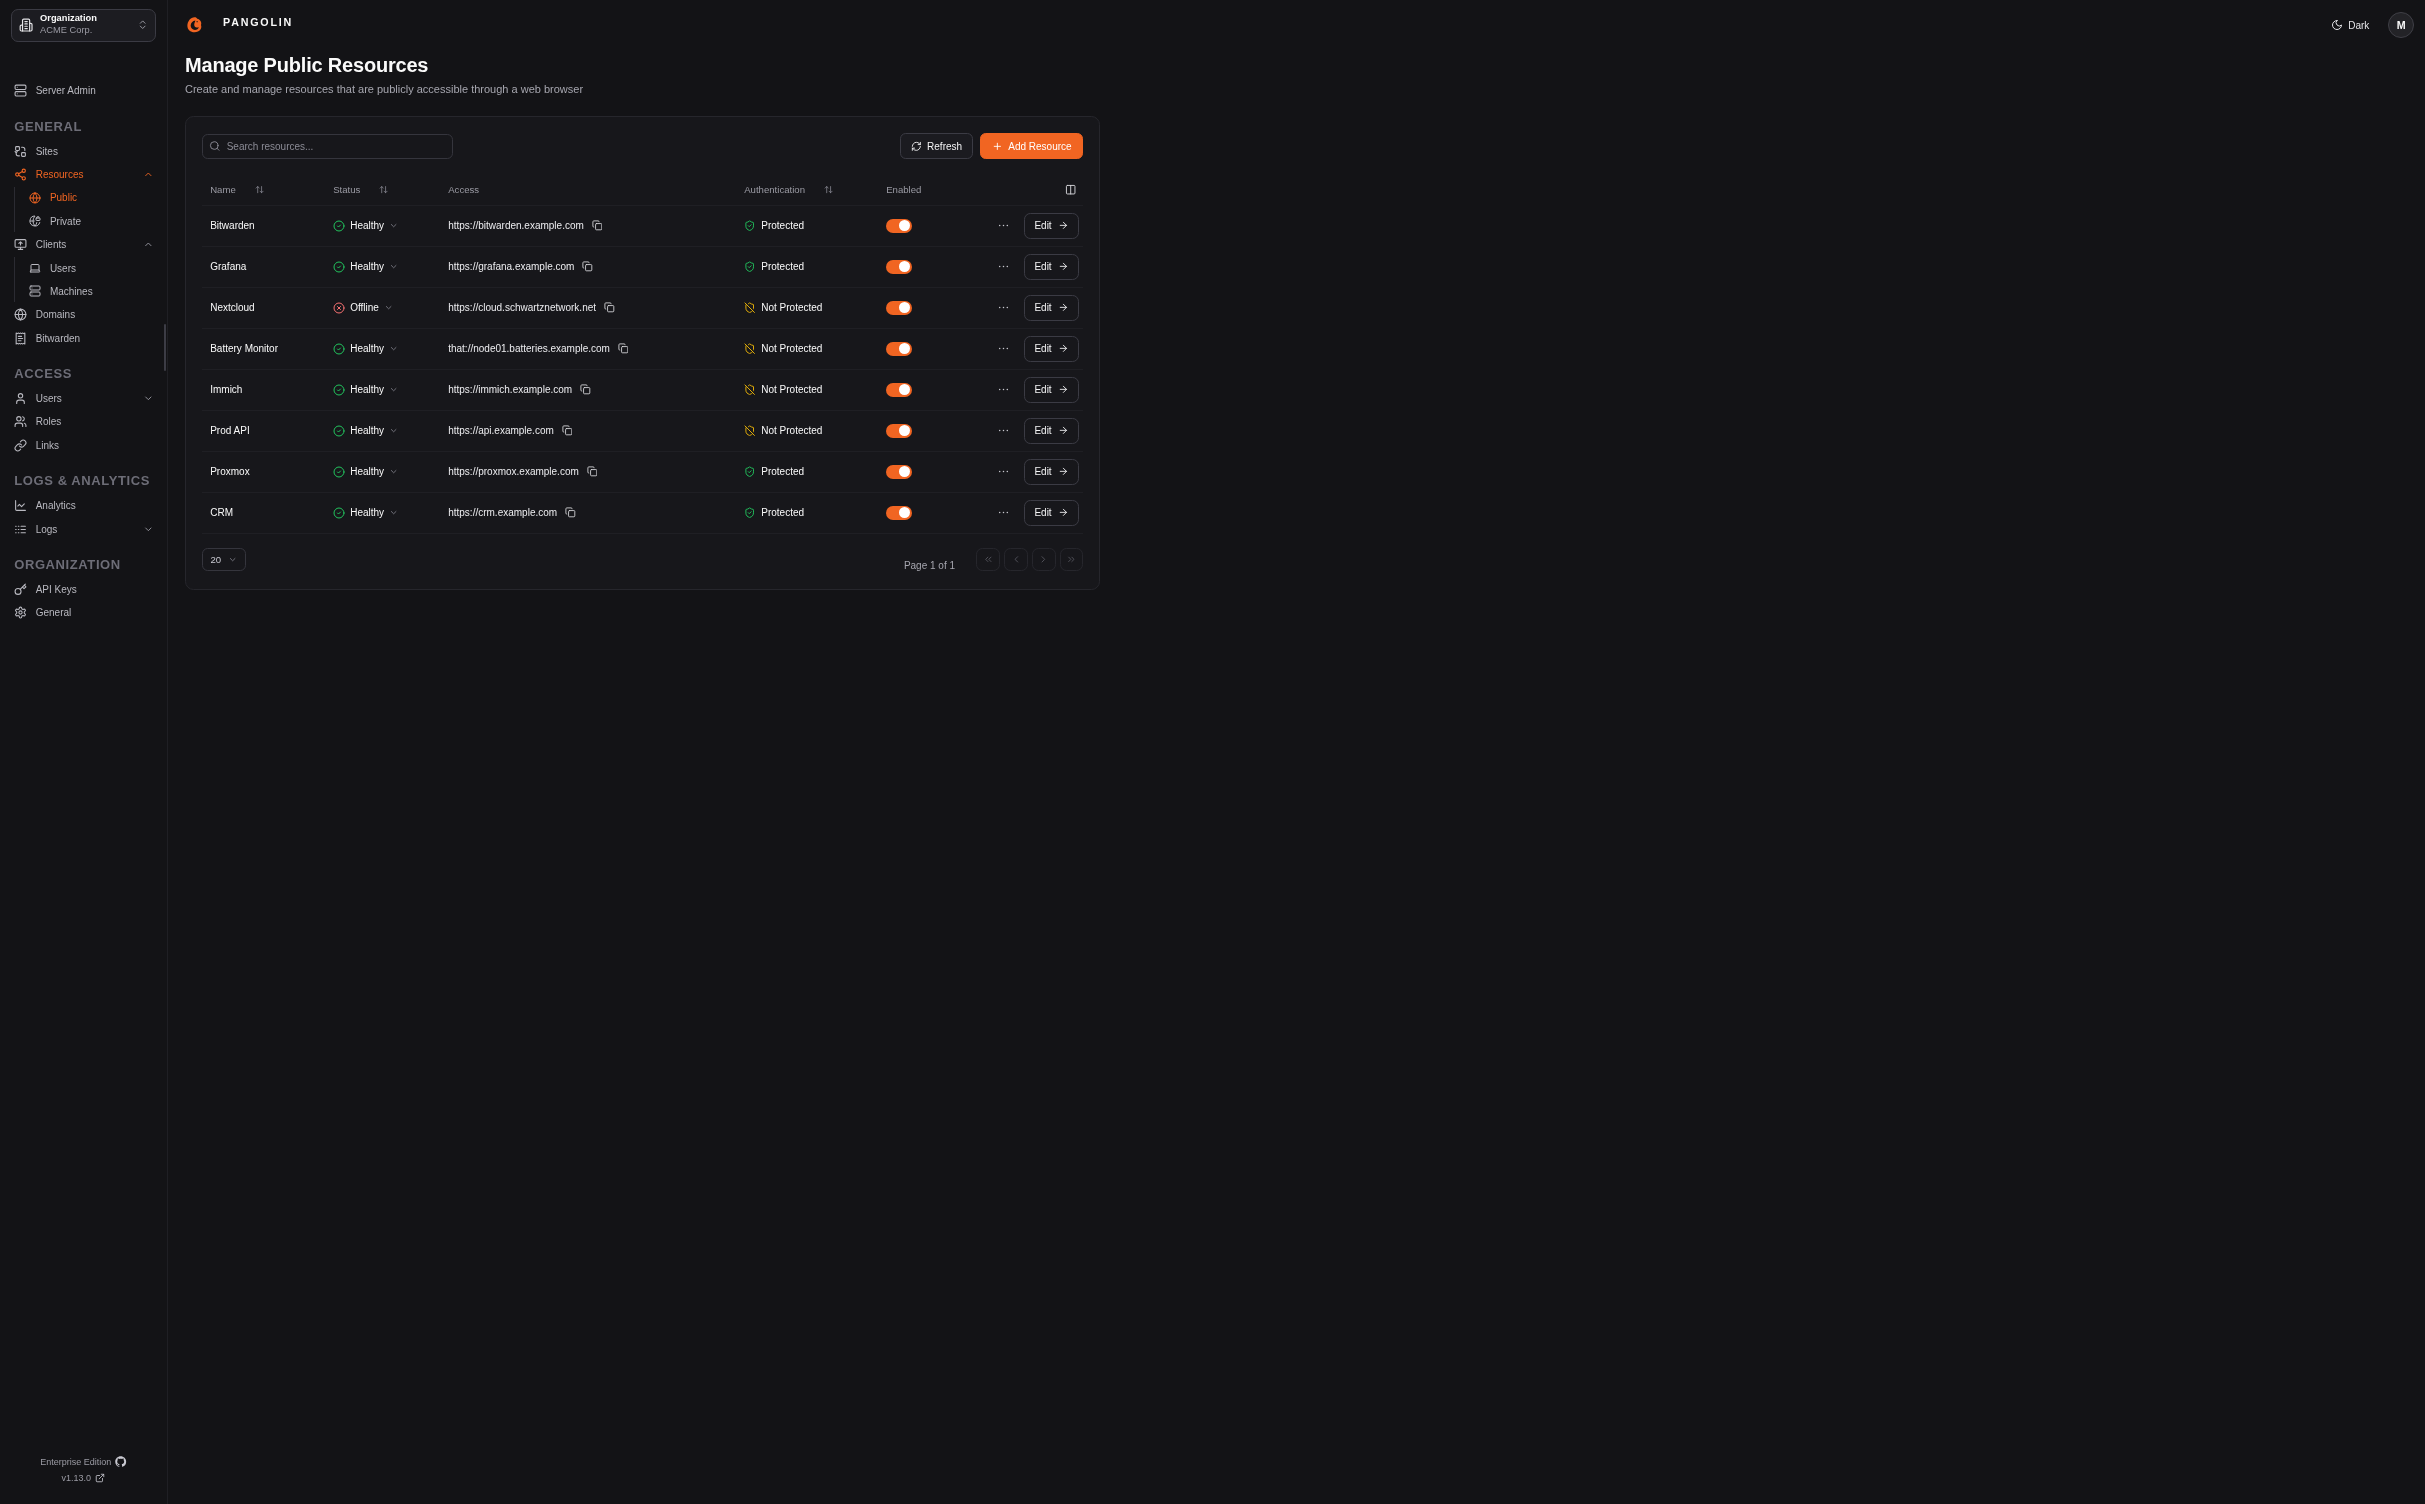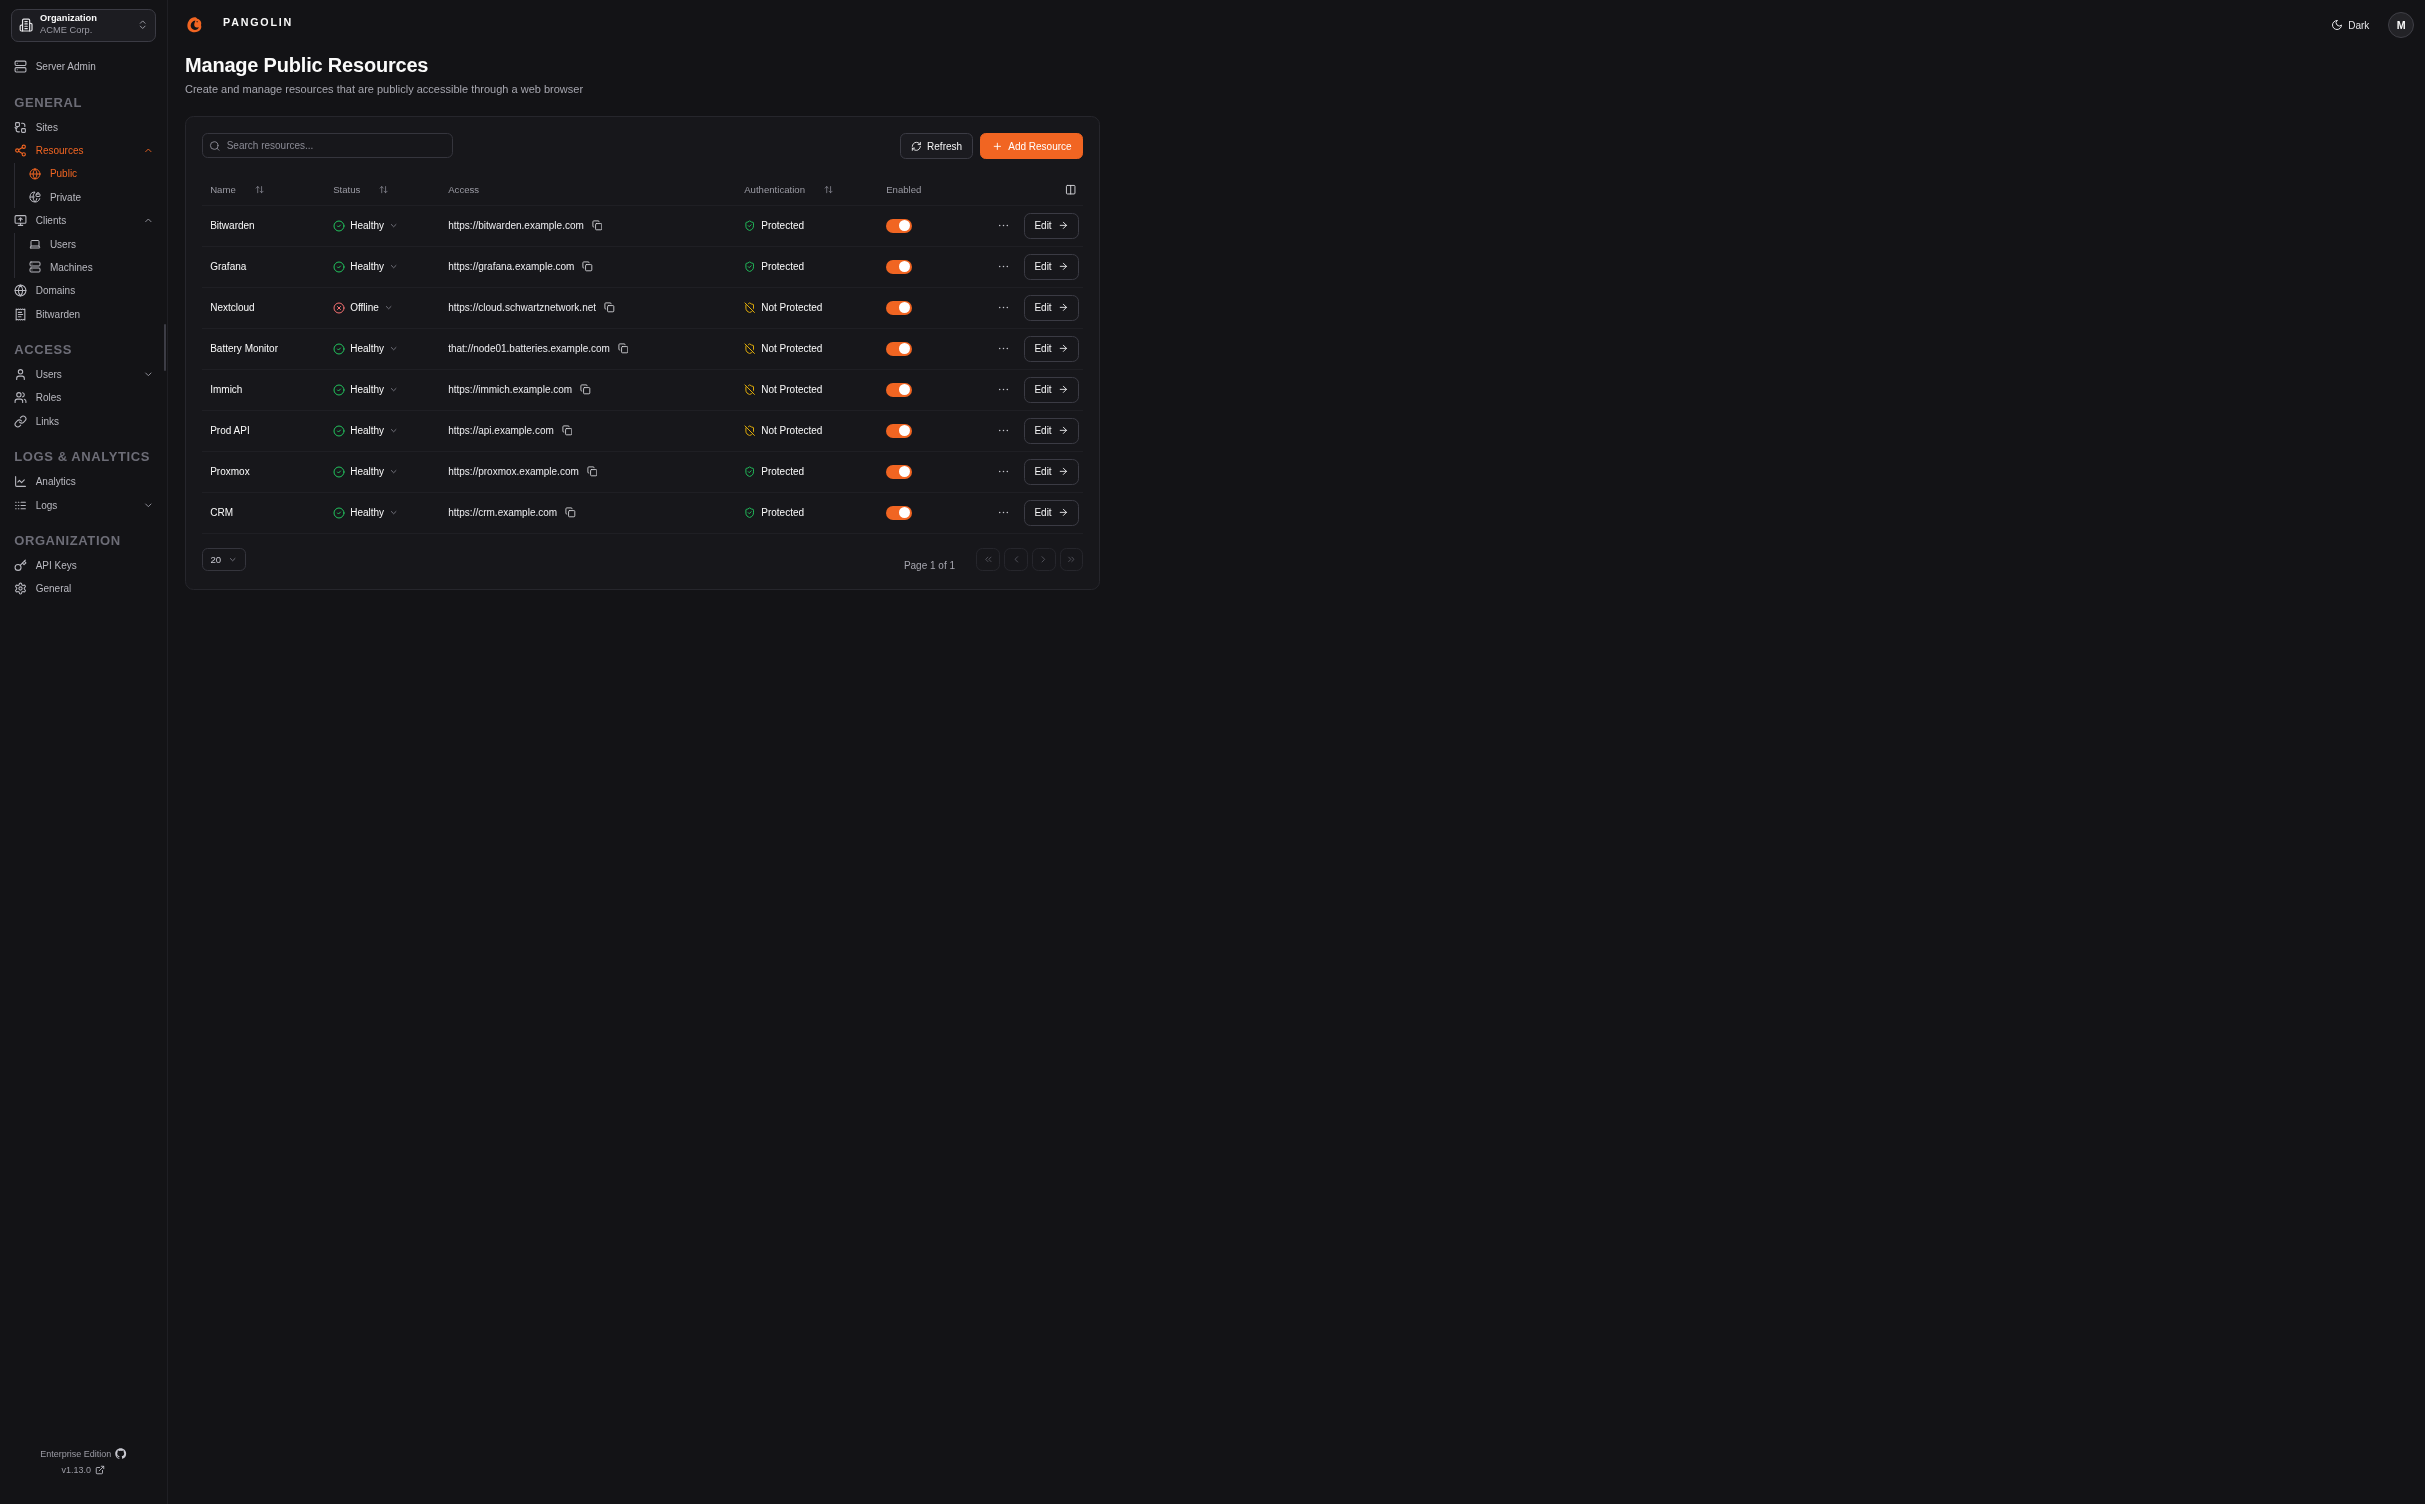--- a/index.html
+++ b/index.html
@@ -16,21 +16,21 @@
     --red:#f87171;
     --amber:#eab308;
   }
   *{box-sizing:border-box}
   html,body{margin:0;padding:0;background:var(--bg);color:var(--text);
     font-family:"Liberation Sans","DejaVu Sans",sans-serif;font-size:10px;}
   .app{display:flex;min-height:100vh;width:100%;min-width:1110px;}
 
   
   .sidebar{width:168px;flex:0 0 168px;border-right:0.7px solid var(--line-soft);
-    display:flex;flex-direction:column;position:relative;padding-bottom:23px;}
+    display:flex;flex-direction:column;position:relative;padding-bottom:15px;gap:24px;}
   .org-box{margin:8.5px 10.7px 0 10.7px;background:#1c1c21;border:0.7px solid var(--border-ctl);
     border-radius:7.1px;display:flex;align-items:center;gap:7.1px;padding:5px 7.1px;height:33px;
     cursor:pointer;color:var(--text);text-align:left;font:inherit;}
   .org-texts{display:flex;flex-direction:column;line-height:1.25;flex:1;min-width:0}
   .org-label{font-weight:bold;font-size:9.3px;color:#fafafa}
   .org-value{font-size:9.3px;color:#9b9ba4}
   .icn{display:inline-flex;flex:0 0 auto;color:inherit}
   .icn svg{width:100%;height:100%;display:block}
 
   .side-nav{padding:0 13px 0 14.2px;margin-top:14.2px;flex:1}
@@ -59,21 +59,21 @@
   .theme-toggle{display:flex;align-items:center;gap:5.7px;background:none;border:none;color:#e4e4e7;
     font:inherit;font-size:10px;cursor:pointer}
   .avatar{width:26px;height:26px;border-radius:50%;background:#232327;border:0.7px solid #3f3f46;
     color:#fafafa;font-weight:bold;font-size:10.7px;display:flex;align-items:center;justify-content:center;cursor:pointer}
 
   .page-title{font-size:20px;font-weight:800;letter-spacing:-0.2px;margin:4.3px 0 5.7px 0;color:#fafafa}
   .page-subtitle{margin:0 0 21.4px 0;font-size:11px;color:var(--text-dim)}
 
   .card{background:var(--card);border:0.7px solid var(--line);border-radius:8.5px;
     padding:15.7px 15.7px 10px 15.7px;max-width:915px}
-  .toolbar{display:flex;justify-content:space-between;margin-bottom:15.7px}
+  .toolbar{display:flex;align-items:center;justify-content:space-between;margin-bottom:15.7px}
   .search{position:relative;width:251px}
   .search .icn{position:absolute;left:7.8px;top:50%;transform:translateY(-50%);color:#8b8b95}
   .search input{width:100%;height:25px;background:transparent;border:0.7px solid #35353d;border-radius:5.7px;
     color:#e5e5ea;font:inherit;font-size:10px;padding:0 8.5px 0 24px;outline:none}
   .search input::placeholder{color:#8b8b95}
   .toolbar-actions{display:flex;align-items:center;gap:7.1px}
   .btn{display:flex;align-items:center;gap:5.7px;height:26px;border-radius:5.7px;font:inherit;
     font-size:10px;cursor:pointer;padding:0 10px}
   .btn-secondary{background:#1b1b20;border:0.7px solid var(--border-ctl);color:#f4f4f5}
   .btn-primary{background:var(--accent);border:0.7px solid var(--accent);color:#fff;font-weight:500;padding:0 10.7px}

